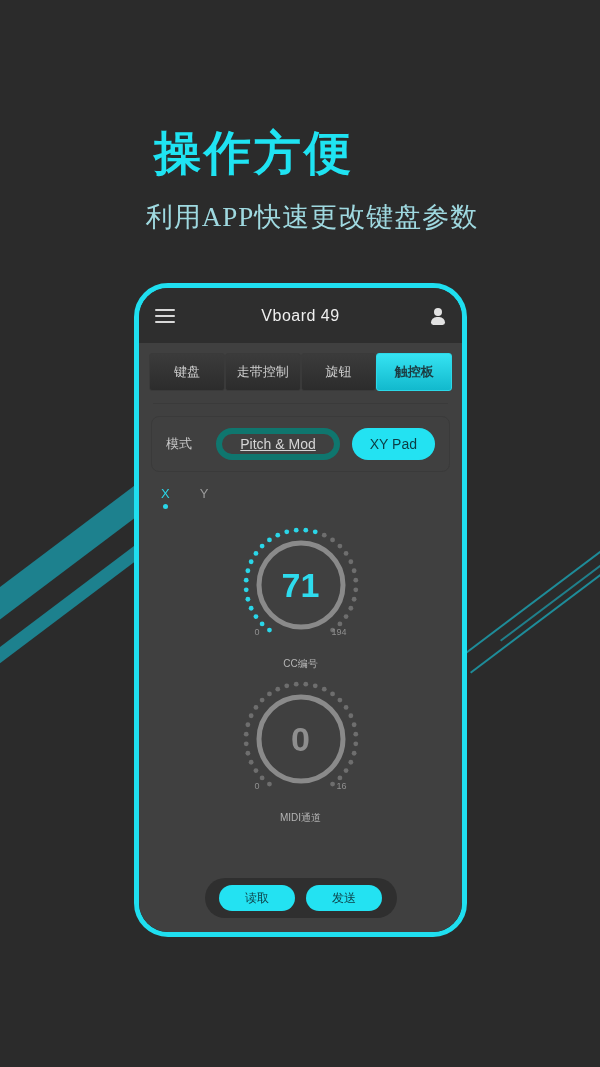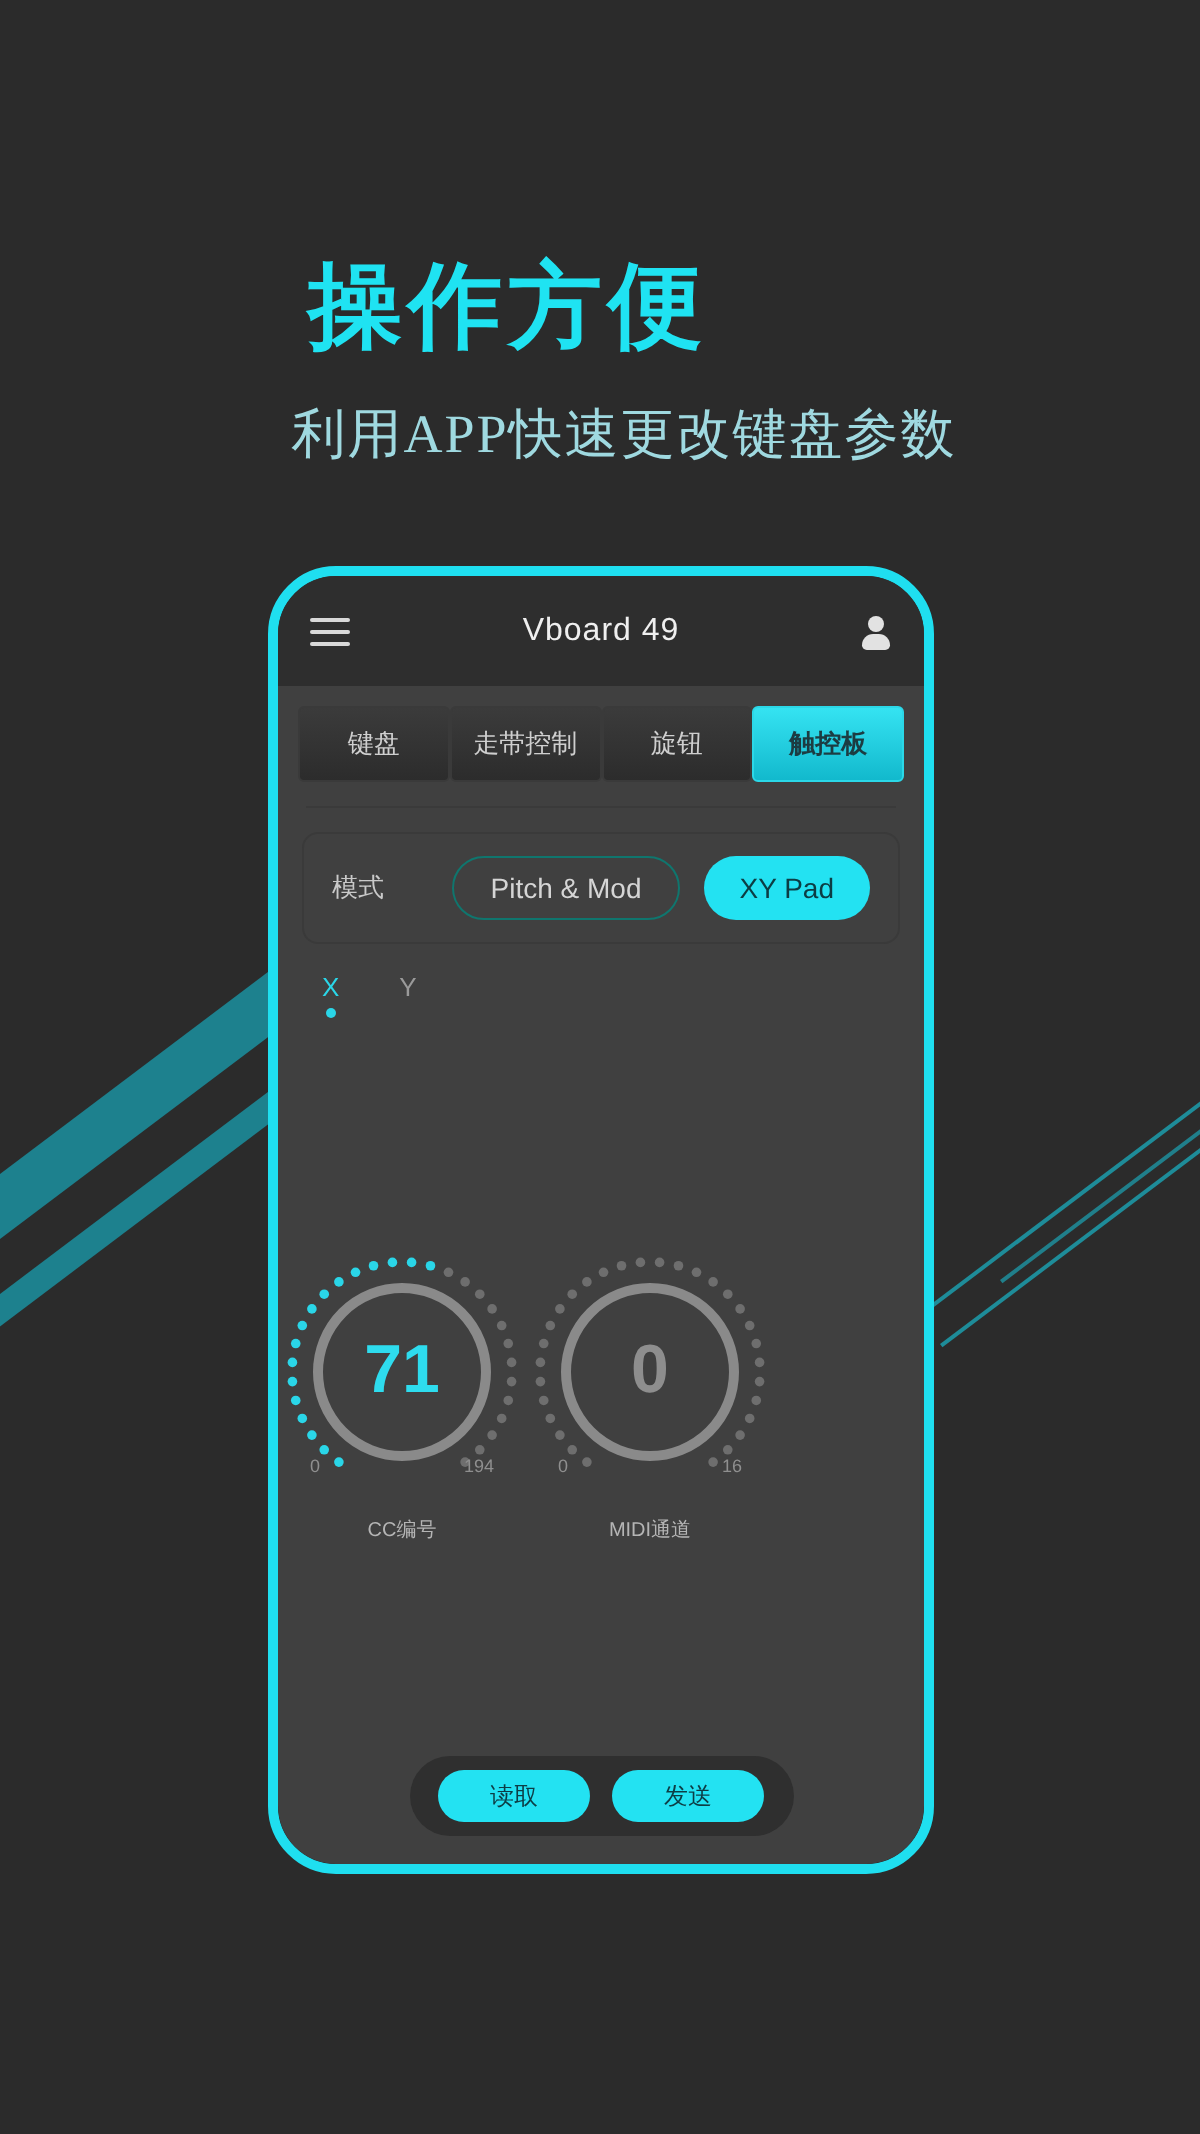--- a/index.html
+++ b/index.html
@@ -142,35 +142,35 @@
     padding: 0 14px;
   }
   .mode-label { font-size: 13px; color: #c9c9c9; width: 78px; }
   .pill {
     height: 32px; padding: 0 18px;
     border-radius: 16px;
     display: flex; align-items: center; justify-content: center;
     font-size: 14px; cursor: pointer;
     white-space: nowrap;
   }
-  .pill.outline { border: 1px solid #0f766e; color: #d5d5d5; margin-right: 12px; }
+  .pill.outline { border: 6px solid #0f766e; color: #d5d5d5; margin-right: 12px; text-decoration: underline; }
   .pill.filled { background: #23e2f2; color: #0c3d44; }
 
   
   .xy-row { display: flex; padding: 14px 14px 0 22px; gap: 30px; }
   .xy-item {
     font-size: 13px; color: #9a9a9a; cursor: pointer;
     display: flex; flex-direction: column; align-items: center; gap: 3px;
   }
   .xy-item .dot { width: 5px; height: 5px; border-radius: 50%; background: transparent; }
   .xy-item.active { color: #2ad6e8; }
   .xy-item.active .dot { background: #2ad6e8; }
 
   
-  .knobs { flex: 1; display: flex; flex-direction: row; align-items: center; padding-top: 14px; }
+  .knobs { flex: 1; display: flex; flex-direction: column; align-items: center; padding-top: 14px; }
   .knob-wrap { position: relative; width: 124px; margin-bottom: 6px; display: flex; flex-direction: column; align-items: center; }
   .knob-svg { display: block; }
   .knob-value {
     position: absolute; left: 0; top: 0; width: 124px; height: 124px;
     display: flex; align-items: center; justify-content: center;
     font-size: 34px; font-weight: bold; pointer-events: none;
   }
   .knob-value.lit { color: #2edcee; }
   .knob-value.dim { color: #8e8e8e; }
   .knob-minmax {

